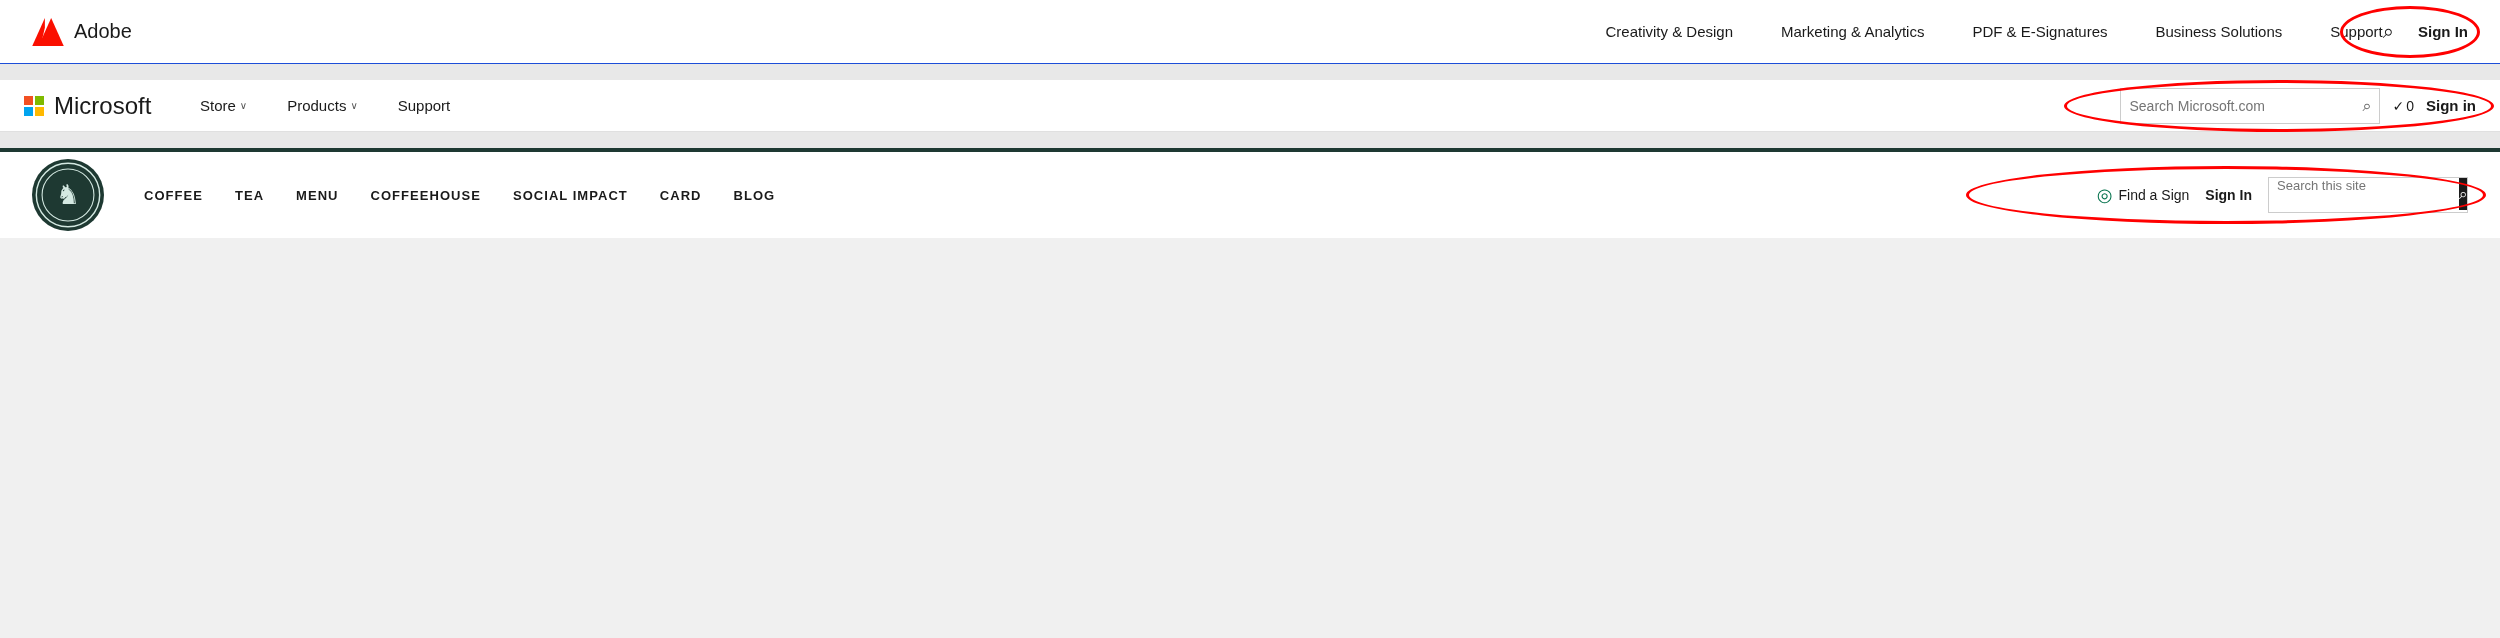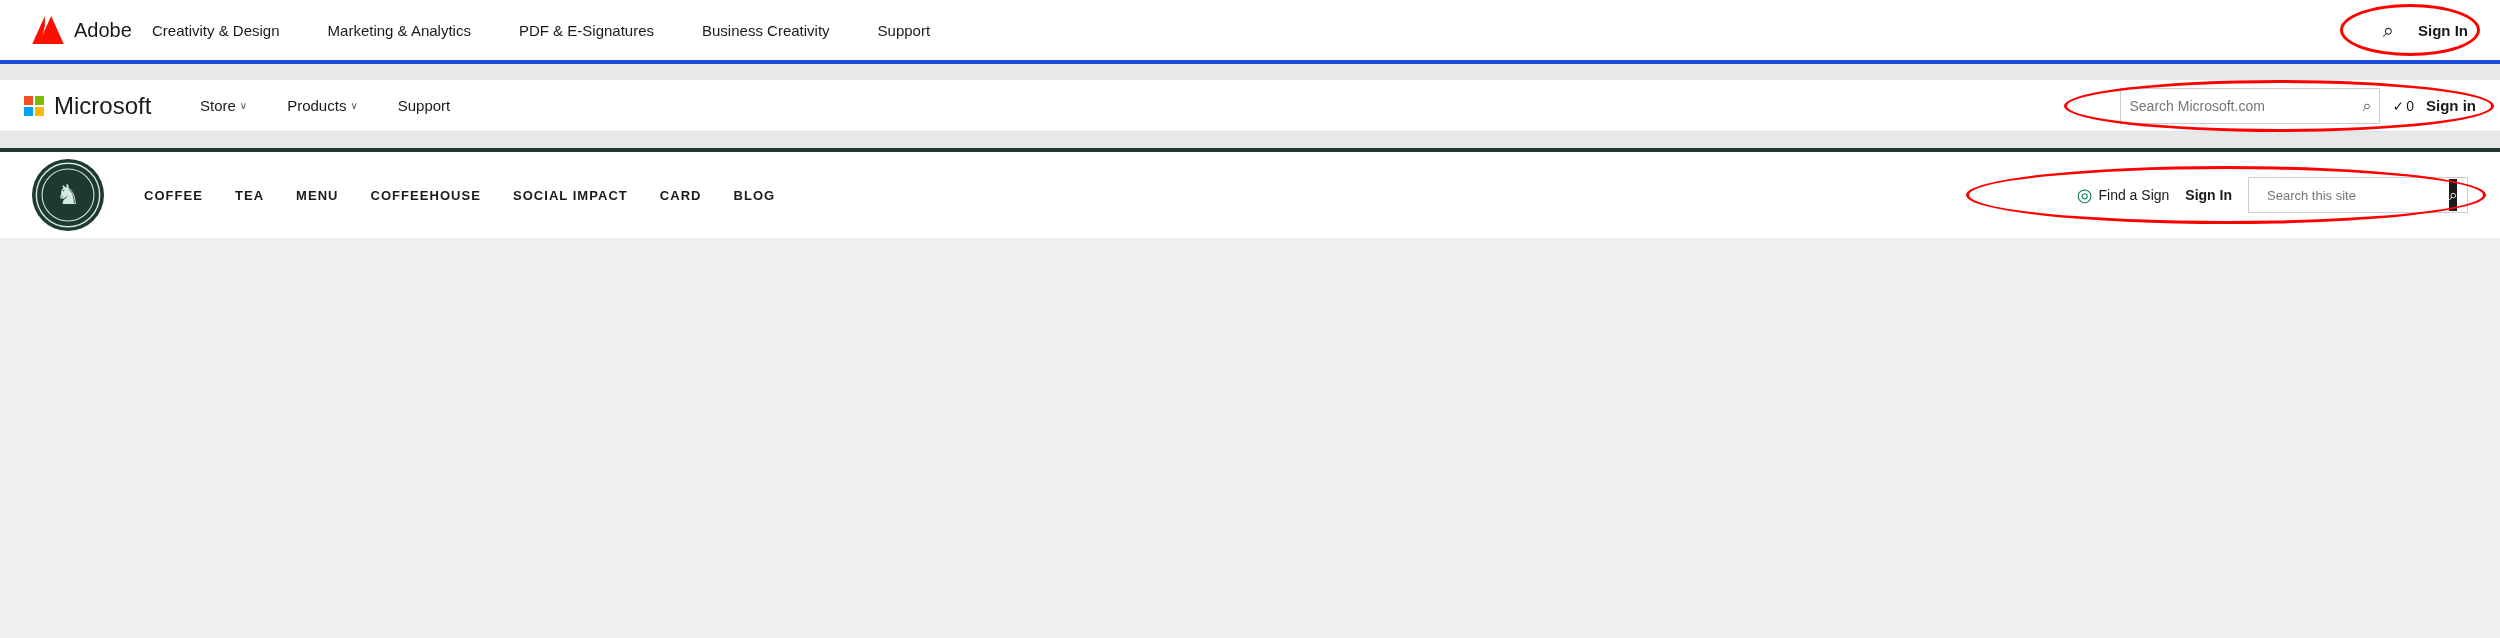--- a/index.html
+++ b/index.html
@@ -1,21 +1,21 @@
 <!DOCTYPE html>
 <html><head>
   <meta charset="utf-8">
   <style>
     * { margin: 0; padding: 0; box-sizing: border-box; }
     body { font-family: -apple-system, BlinkMacSystemFont, 'Segoe UI', Arial, sans-serif; background: #f0f0f0; }
 
     
     .adobe-nav {
       background: #fff;
-      border-bottom: 4px solid #1d4ed8;
+      border-bottom: 1px solid #1d4ed8;
       height: 64px;
       display: flex;
       align-items: center;
       padding: 0 32px;
       position: relative;
     }
     .adobe-logo {
       display: flex;
       align-items: center;
       gap: 10px;
@@ -27,21 +27,21 @@
     }
     .adobe-logo-icon {
       width: 32px;
       height: 28px;
     }
     .adobe-nav-links {
       display: flex;
       align-items: center;
       gap: 48px;
       flex: 1;
-      justify-content: flex-start;
+      justify-content: flex-end;
     }
     .adobe-nav-link {
       font-size: 15px;
       color: #1a1a1a;
       text-decoration: none;
       cursor: pointer;
       white-space: nowrap;
     }
     .adobe-nav-right {
       display: flex;
@@ -238,24 +238,24 @@
     .sb-signin {
       font-size: 14px;
       font-weight: 600;
       color: #1a1a1a;
       cursor: pointer;
     }
     .sb-search-box {
       border: 1px solid #ccc;
       height: 36px;
       display: flex;
-      align-items: center;
-      padding: 0 18px;
+      align-items: flex-start;
+      padding: 0 8px;
       gap: 6px;
-      width: 220px;
+      width: 200px;
     }
     .sb-search-input {
       border: none;
       outline: none;
       font-size: 13px;
       color: #aaa;
       flex: 1;
       background: transparent;
     }
     .sb-search-btn {
@@ -292,21 +292,21 @@
       <polygon points="27,0 45,40 9,40" fill="#fa0f00"></polygon>
       <polygon points="18,0 0,40 12,40 18,14" fill="#fa0f00"></polygon>
     </svg>
     <span>Adobe</span>
   </a>
 
   <div class="adobe-nav-links">
     <a class="adobe-nav-link">Creativity &amp; Design</a>
     <a class="adobe-nav-link">Marketing &amp; Analytics</a>
     <a class="adobe-nav-link">PDF &amp; E-Signatures</a>
-    <a class="adobe-nav-link">Business Creativity</a>
+    <a class="adobe-nav-link">Business Solutions</a>
     <a class="adobe-nav-link">Support</a>
   </div>
 
   <div class="adobe-nav-right">
     <span class="adobe-search-icon">⌕</span>
     <span class="adobe-signin">Sign In</span>
     <div class="adobe-oval"></div>
   </div>
 </nav>
 

